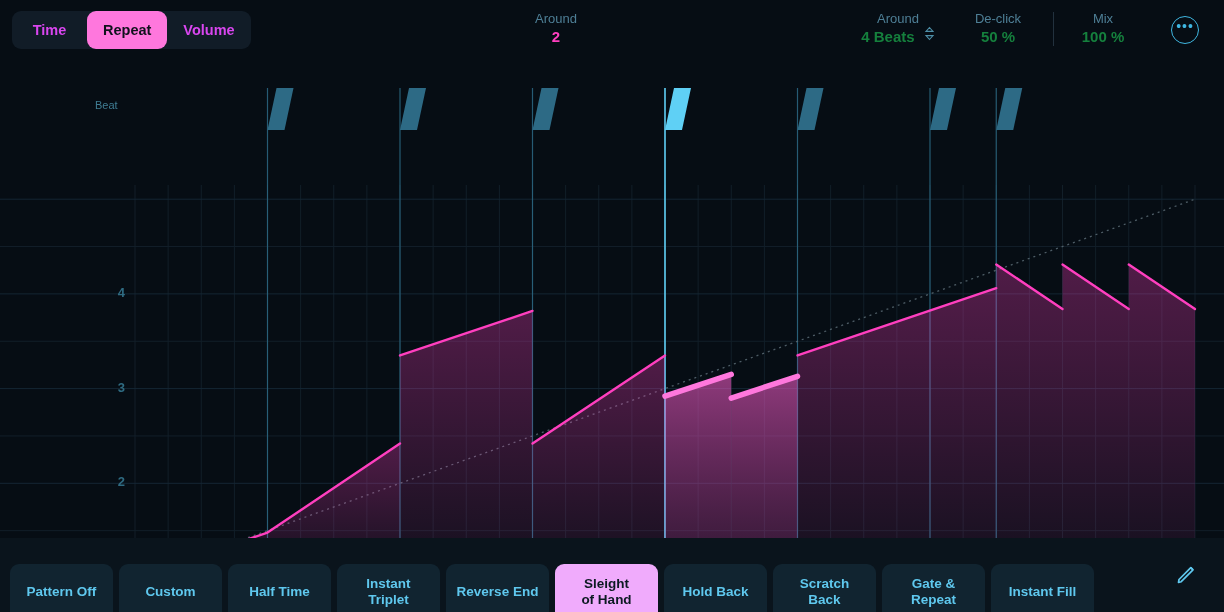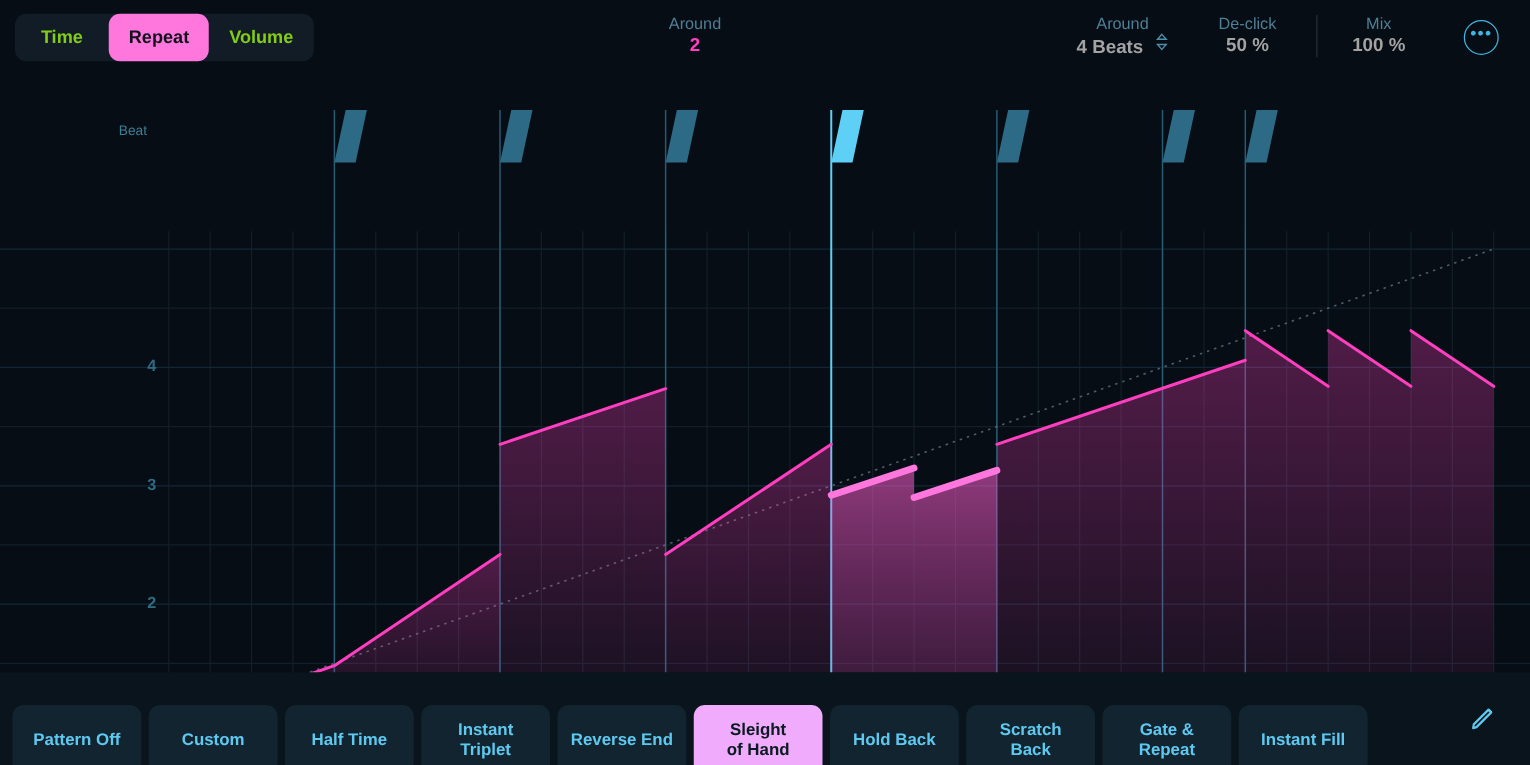--- a/index.html
+++ b/index.html
@@ -14,28 +14,28 @@
 
   
   .topbar{position:absolute;left:0;top:0;width:1224px;height:60px;background:#060d14;}
 
   .segmented{
     position:absolute;left:12px;top:11px;height:38px;
     background:#111c27;border-radius:9px;display:flex;align-items:center;padding:0;
   }
   .seg-btn{
     height:38px;min-width:75px;padding:0 16px;border:0;background:transparent;
-    color:#84cc16;font-size:14.5px;font-family:"Liberation Sans", sans-serif;
+    color:#d946ef;font-size:14.5px;font-family:"Liberation Sans", sans-serif;
     font-weight:600;border-radius:9px;cursor:pointer;display:flex;align-items:center;justify-content:center;
   }
   .seg-btn.active{background:#ff77dd;color:#10121c;}
 
   .param{position:absolute;text-align:center;}
   .param .plabel{color:#4e7f96;font-size:13px;line-height:17px;font-weight:500;}
-  .param .pvalue{color:#a3a3a3;font-size:15px;line-height:20px;font-weight:700;white-space:nowrap;}
+  .param .pvalue{color:#15803d;font-size:15px;line-height:20px;font-weight:700;white-space:nowrap;}
   .param .pvalue.pink{color:#ff3fbf;}
 
   .stepper{display:inline-block;margin-left:5px;position:relative;top:-1px;}
   .divider-v{position:absolute;top:12px;width:1px;height:34px;background:#22313e;}
 
   .more-btn{
     position:absolute;left:1171px;top:16px;width:28px;height:28px;border-radius:50%;
     border:1.6px solid #3fb6e0;box-sizing:border-box;display:flex;align-items:center;
     justify-content:center;cursor:pointer;background:transparent;
   }

